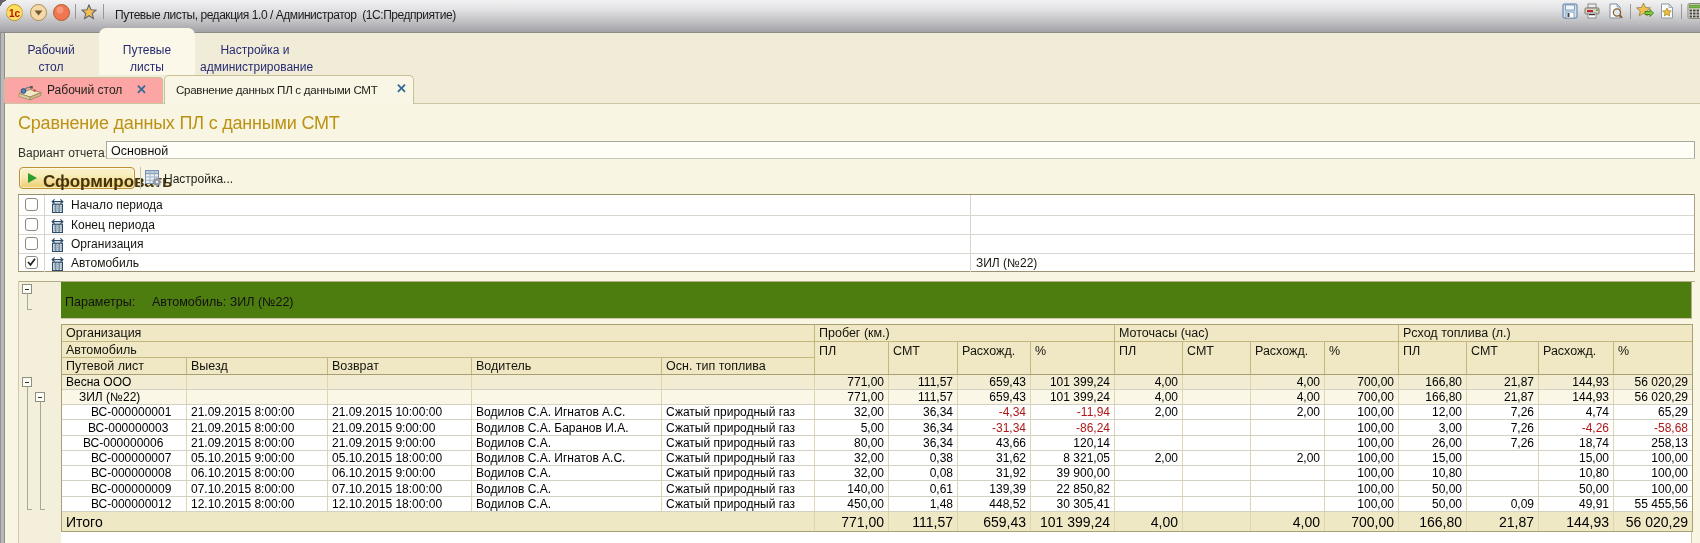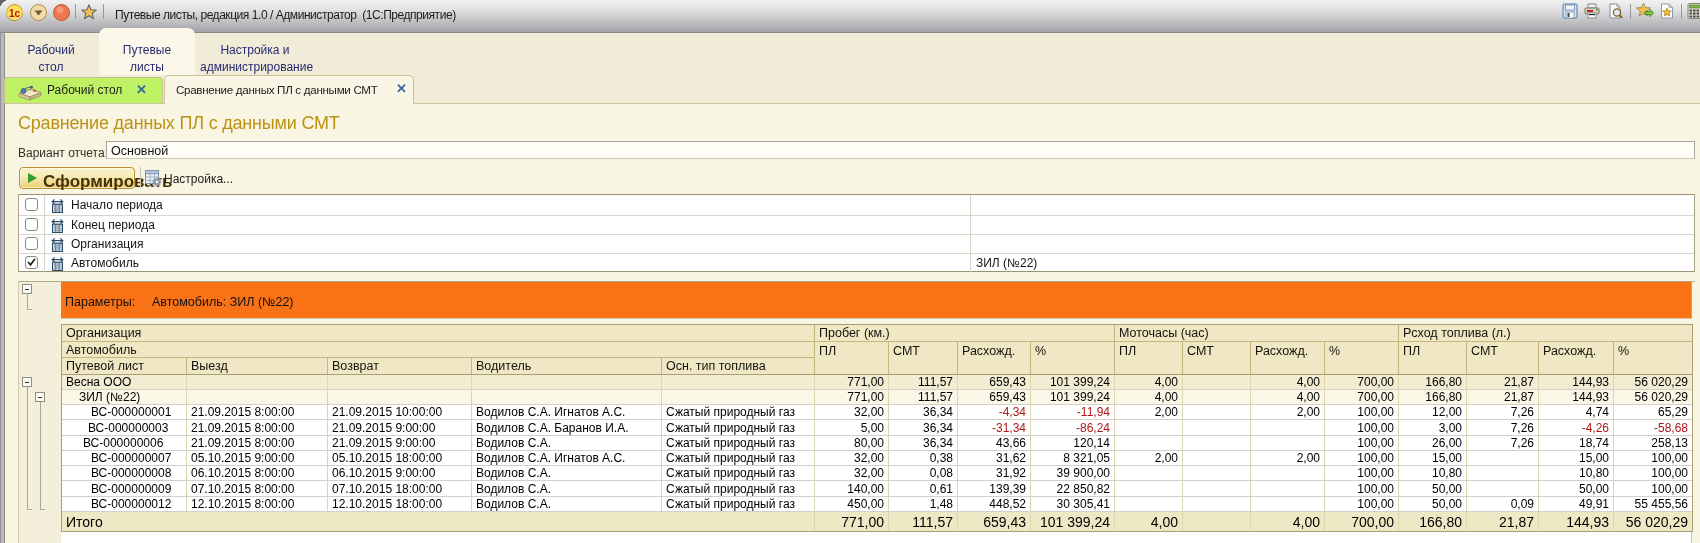--- a/index.html
+++ b/index.html
@@ -15,21 +15,21 @@
 
 
 #band{left:5px;top:33px;width:1695px;height:42px;background:#f1ecd8;border-top-left-radius:4px;}
 #leftedge{left:0;top:33px;width:5px;height:510px;background:linear-gradient(90deg,#929296 0,#929296 1px,#b9b9bc 1px,#b9b9bc 4px,#8e8e87 4px,#8e8e87 5px);}
 .sectab{top:33px;height:44px;z-index:2;color:#272b72;text-align:center;font-size:12px;line-height:17px;padding-top:9px;}
 #sectab-active{left:99px;top:28px;width:96px;height:47px;background:#fbf8ea;border-radius:7px 7px 0 0;z-index:2;}
 
 
 #mdirow{left:5px;top:75px;width:1695px;height:29px;background:#f1ecd8;}
 #mdiline{left:5px;top:103px;width:1695px;height:1px;background:#cdc5a0;}
-#mditab1{left:4px;top:77px;width:159px;height:26px;background:#bef264;border:1px solid #c9c096;border-bottom:none;border-radius:4px 4px 0 0;}
+#mditab1{left:4px;top:77px;width:159px;height:26px;background:#fca5a5;border:1px solid #c9c096;border-bottom:none;border-radius:4px 4px 0 0;}
 #mditab2{left:164px;top:75px;width:250px;height:29px;background:#faf6e6;border:1px solid #c9c096;border-bottom:none;border-radius:5px 5px 0 0;z-index:3;}
 .mdix{font-weight:bold;color:#366a96;font-size:13px;}
 
 
 #content{left:5px;top:104px;width:1695px;height:439px;background:#f9f5e3;}
 #rpttitle{left:18px;top:113px;font-size:18px;letter-spacing:-0.2px;color:#bc9214;}
 #varlabel{left:18px;top:146px;font-size:12px;color:#32322a;}
 #varinput{left:106px;top:141px;width:1589px;height:18px;background:#fffef6;border:1px solid #a9a79b;border-bottom-color:#c9c7ba;}
 #varinput span{position:absolute;left:4px;top:2px;font-size:12.5px;color:#111;}
 #genbtn{left:19px;top:167px;width:116px;height:22px;border:1px solid #bd9033;border-radius:4px;
@@ -47,21 +47,21 @@
 .fsep{top:0;height:77px;width:1px;background:#d9d6c8;position:absolute;}
 .frowline{left:0;width:1675px;height:1px;background:#d7d7d0;position:absolute;}
 .flabel{position:absolute;left:52px;top:3px;color:#15150f;}
 .fval{position:absolute;left:957px;top:3px;color:#15150f;}
 .ficon{position:absolute;left:31px;top:3px;}
 
 
 #rpt-top{left:18px;top:281px;width:1677px;height:1px;background:#b3ab85;}
 #rpt-left{left:18px;top:281px;width:1px;height:262px;background:#cfc8ab;}
 #treemargin{left:19px;top:282px;width:42px;height:261px;background:#f4efdb;}
-#paramrow{left:61px;top:282px;width:1631px;height:37px;background:#f97316;border-bottom:1px solid #cfc8ab;border-right:1px solid #b3ab85;}
+#paramrow{left:61px;top:282px;width:1631px;height:37px;background:#4d7c0f;border-bottom:1px solid #cfc8ab;border-right:1px solid #b3ab85;}
 #paramrow .t1{position:absolute;left:4px;top:13px;font-size:12.5px;color:#111;}
 #paramrow .t2{position:absolute;left:91px;top:13px;font-size:12.5px;color:#111;}
 .expbox{width:10px;height:10px;background:#fdfdf7;border:1px solid #8f8f82;z-index:5;}
 .expbox i{position:absolute;left:2px;top:3.5px;width:4px;height:1.5px;background:#30302a;}
 .tline{background:#a8a896;}
 
 
 table{border-collapse:collapse;table-layout:fixed;}
 #rtbl{left:61px;top:324px;border:1px solid #a89f72;}
 #rtbl td{overflow:hidden;white-space:nowrap;font-size:12px;color:#000;padding:0 4px;vertical-align:middle;}

